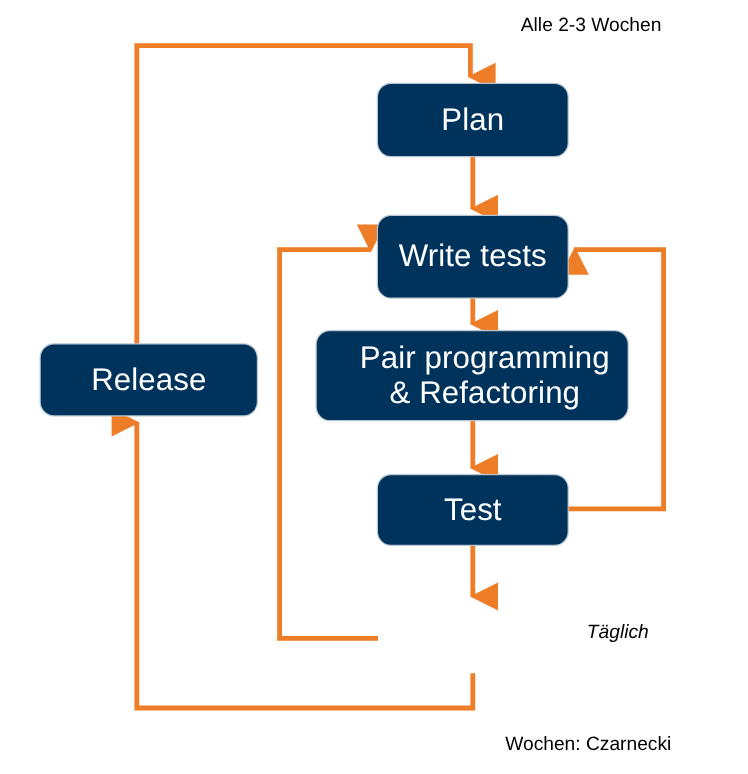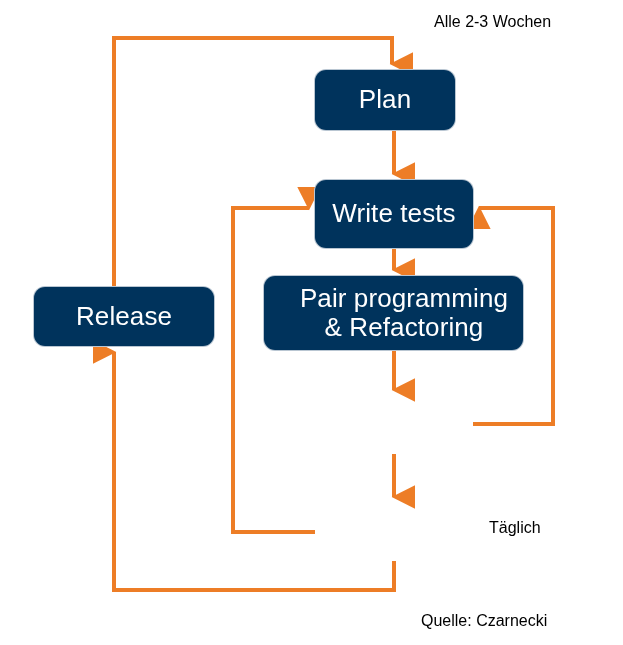--- a/index.html
+++ b/index.html
@@ -42,29 +42,29 @@
     display: block;
     white-space: pre-line;
   }
   .caption {
     position: absolute;
     color: #000000;
     font-size: 16px;
     white-space: nowrap;
     z-index: 4;
   }
-  #node-plan      { left: 315px; top: 70px;  width: 140px; height: 60px; }
+  #node-plan      { left: 315px; top: 70px;  width: 158px; height: 60px; }
   #node-write     { left: 315px; top: 180px; width: 158px; height: 68px; }
   #node-pair      { left: 264px; top: 276px; width: 259px; height: 74px; padding-left: 21px; }
   #node-test      { left: 315px; top: 396px; width: 158px; height: 58px; }
   #node-integration { left: 315px; top: 503px; width: 158px; height: 58px; }
   #node-release   { left: 34px;  top: 287px; width: 180px; height: 59px; }
 
   #caption-cadence { left: 434px; top: 13px; }
-  #caption-daily   { left: 489px; top: 519px; }
+  #caption-daily   { left: 489px; top: 519px; font-style: italic; }
   #caption-source  { left: 421px; top: 612px; }
 </style>
 </head>
 <body>
 
 <div id="canvas">
 
   <svg id="flow-lines" viewBox="0 0 623 645" xmlns="http://www.w3.org/2000/svg">
     <defs>
       <marker id="arrow-down" viewBox="0 0 12 12" refX="6" refY="10" markerWidth="7" markerHeight="7" orient="auto-start-reverse">
@@ -107,25 +107,28 @@
 
   <div class="node" id="node-write">
     <span class="node-label">Write tests</span>
   </div>
 
   <div class="node" id="node-pair">
     <span class="node-label">Pair programming
 &amp; Refactoring</span>
   </div>
 
+  <div class="node" id="node-test">
+    <span class="node-label">Test</span>
+  </div>
 
 
   <div class="node" id="node-release">
     <span class="node-label">Release</span>
   </div>
 
   <div class="caption" id="caption-cadence">Alle 2-3 Wochen</div>
 
   <div class="caption" id="caption-daily">Täglich</div>
 
-  <div class="caption" id="caption-source">Quelle: Czarnecki</div>
+  <div class="caption" id="caption-source">Wochen: Czarnecki</div>
 
 </div>
 
 </body></html>

